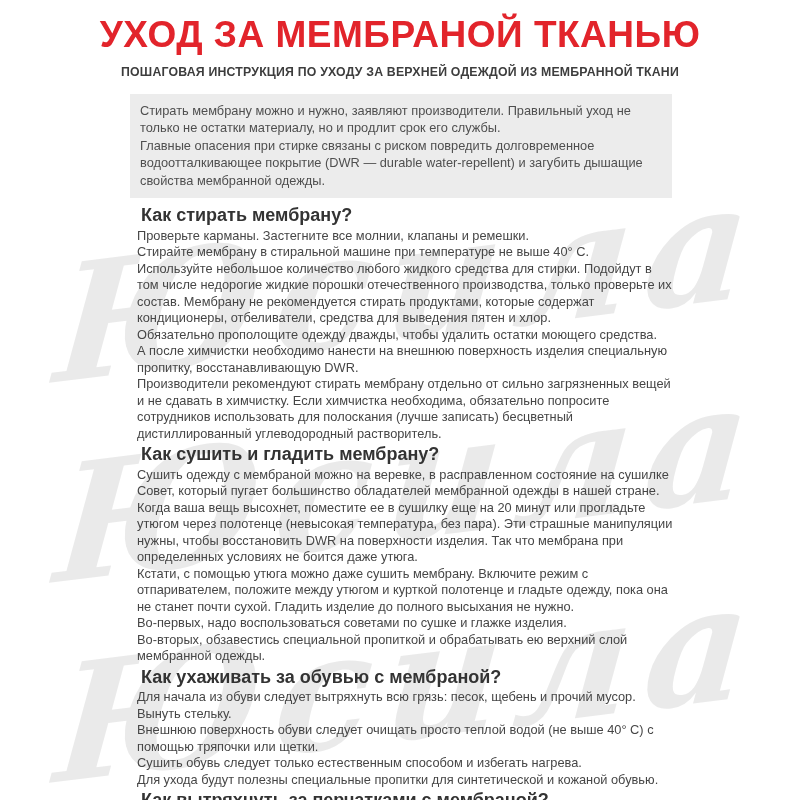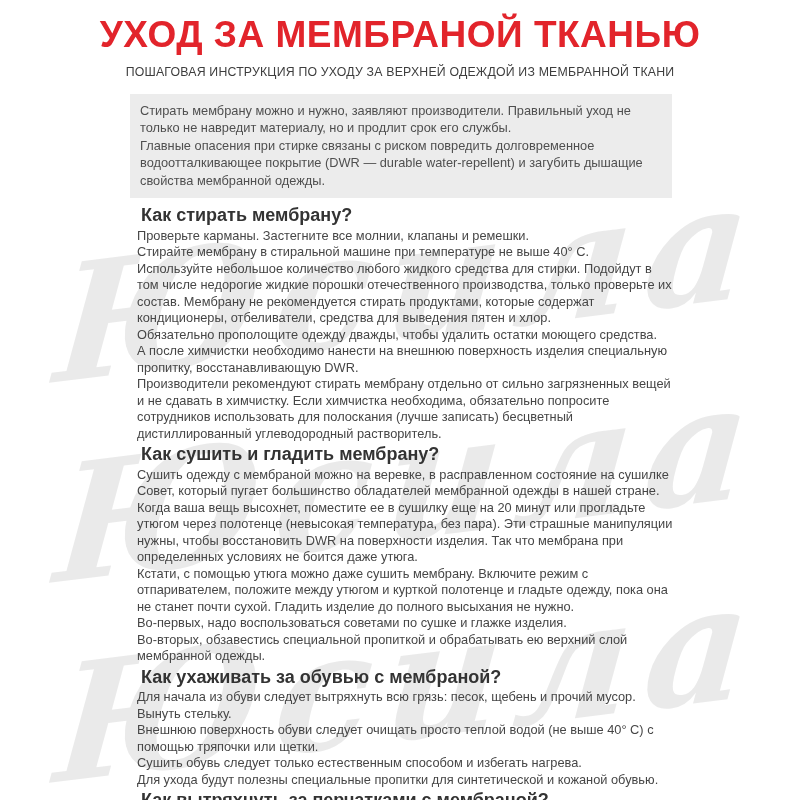--- a/index.html
+++ b/index.html
@@ -40,21 +40,21 @@
   .title{
     margin:14px 40px 0 40px;
     font-size:37px;
     font-weight:800;
     letter-spacing:0.5px;
     color:#E2242B;
   }
   .subtitle{
     margin:9px 60px 0 60px;
     font-size:12.3px;
-    font-weight:normal;
+    font-weight:bold;
     letter-spacing:0.2px;
     color:#3D3D3D;
   }
   
   .intro-box{
     position:relative;z-index:1;
     margin:15px 128px 9px 130px;
     background:#ECECEC;
     padding:8px 12px 9px 10px;
     font-size:12.8px;
@@ -88,21 +88,21 @@
   <div class="watermark wm-1">Юсила</div>
   <div class="watermark wm-2">Юсила</div>
   <div class="watermark wm-3">Юсила</div>
 
   <div class="header">
     <div class="title">УХОД ЗА МЕМБРАНОЙ ТКАНЬЮ</div>
     <div class="subtitle">ПОШАГОВАЯ ИНСТРУКЦИЯ ПО УХОДУ ЗА ВЕРХНЕЙ ОДЕЖДОЙ ИЗ МЕМБРАННОЙ ТКАНИ</div>
   </div>
 
   <div class="intro-box">
-    <p>Стирать мембрану можно и нужно, заявляют производители. Правильный уход не только не навредит материалу, но и продлит срок его службы.</p>
+    <p>Стирать мембрану можно и нужно, заявляют производители. Правильный уход не только не остатки материалу, но и продлит срок его службы.</p>
     <p>Главные опасения при стирке связаны с риском повредить долговременное водоотталкивающее покрытие (DWR — durable water-repellent) и загубить дышащие свойства мембранной одежды.</p>
   </div>
 
   <div class="content">
 
     <section>
       <h3>Как стирать мембрану?</h3>
       <p>Проверьте карманы. Застегните все молнии, клапаны и ремешки.</p>
       <p>Стирайте мембрану в стиральной машине при температуре не выше 40° С.</p>
       <p>Используйте небольшое количество любого жидкого средства для стирки. Подойдут в том числе недорогие жидкие порошки отечественного производства, только проверьте их состав. Мембрану не рекомендуется стирать продуктами, которые содержат кондиционеры, отбеливатели, средства для выведения пятен и хлор.</p>

